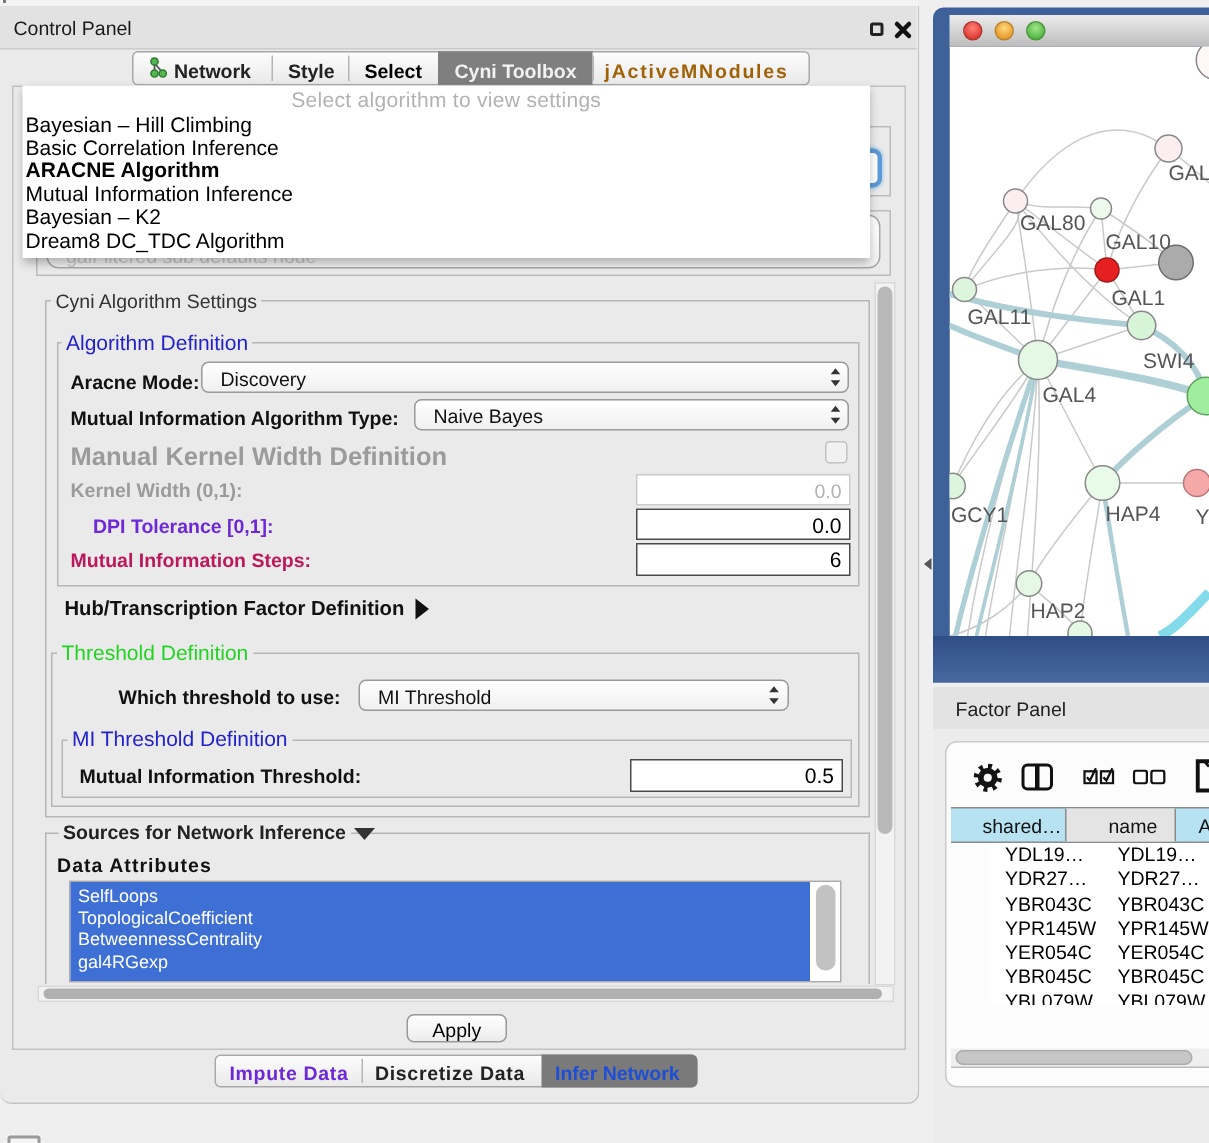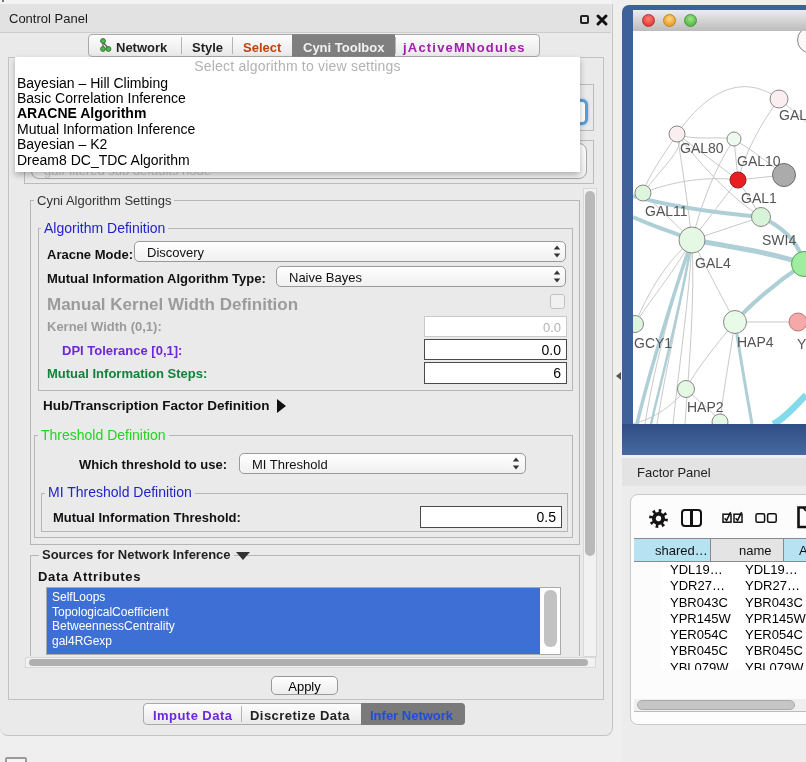--- a/index.html
+++ b/index.html
@@ -31,23 +31,23 @@
 <div class="abs" style="left:395px;top:37px;width:1px;height:17px;background:#b5b5b5;"></div>
 
 <svg class="abs" style="left:99px;top:38px;" width="13" height="14" viewBox="0 0 13 14">
   <path d="M4 4 L9 10 M4 4 L4 10" stroke="#555" stroke-width="1.2" fill="none"></path>
   <circle cx="4" cy="3" r="2.4" fill="#55b455" stroke="#2c7a2c"></circle>
   <circle cx="4" cy="11" r="2.4" fill="#55b455" stroke="#2c7a2c"></circle>
   <circle cx="9.5" cy="11" r="2.4" fill="#55b455" stroke="#2c7a2c"></circle>
 </svg>
 <div class="abs b" style="left:116px;top:40px;font-size:13px;color:#222;">Network</div>
 <div class="abs b" style="left:192px;top:40px;font-size:13px;color:#222;">Style</div>
-<div class="abs b" style="left:243px;top:40px;font-size:13px;color:#c2410c;">Select</div>
+<div class="abs b" style="left:243px;top:40px;font-size:13px;color:#000000;">Select</div>
 <div class="abs b" style="left:303px;top:40px;font-size:13px;color:#f2f2f2;">Cyni Toolbox</div>
-<div class="abs b" style="left:403px;top:40px;font-size:13px;letter-spacing:1.2px;color:#a21caf;">jActiveMNodules</div>
+<div class="abs b" style="left:403px;top:40px;font-size:13px;letter-spacing:1.2px;color:#a16207;">jActiveMNodules</div>
 
 <div class="abs" style="left:8px;top:57px;width:596px;height:643px;border:1px solid #c2c2c2;box-sizing:border-box;"></div>
 
 <div class="abs" style="left:24px;top:84px;width:570px;height:47px;border:1px solid #bbbbbb;box-sizing:border-box;"></div>
 <div class="abs" style="left:556px;top:99px;width:32px;height:26px;border-radius:6px;border:3px solid #5b9ad5;box-shadow:0 0 3px #7fb4e2;box-sizing:border-box;background:#fff;"></div>
 <div class="abs" style="left:24px;top:140px;width:570px;height:44px;border:1px solid #bbbbbb;box-sizing:border-box;"></div>
 <div class="abs" style="left:31px;top:143px;width:556px;height:36px;border:1px solid #a8a8a8;border-radius:8px;background:linear-gradient(#ffffff,#f1f1f1);box-sizing:border-box;"></div>
 <div class="abs" style="left:44px;top:163px;font-size:13px;color:#c8c8c8;">galFiltered sub defaults node</div>
 
 <div class="abs" style="left:583px;top:188px;width:14px;height:469px;background:#f2f2f2;border:1px solid #d8d8d8;box-sizing:border-box;"></div>
@@ -82,21 +82,21 @@
 <div class="abs" style="left:550px;top:294px;width:13px;height:13px;border:1px solid #c2c2c2;border-radius:3px;background:#f1f1f1;"></div>
 
 <div class="abs b" style="left:47px;top:319px;font-size:13px;color:#9b9b9b;">Kernel Width (0,1):</div>
 <div class="abs" style="left:424px;top:316px;width:143px;height:21px;border:1px solid #c9c9c9;background:#fff;box-sizing:border-box;"></div>
 <div class="abs" style="left:424px;top:320px;width:137px;font-size:13px;color:#b2b2b2;text-align:right;">0.0</div>
 
 <div class="abs b" style="left:47px;top:343px;font-size:13px;color:#6d28d9;margin-left:15px;">DPI Tolerance [0,1]:</div>
 <div class="abs" style="left:424px;top:339px;width:143px;height:21px;border:1.5px solid #4a4a4a;background:#fff;box-sizing:border-box;"></div>
 <div class="abs" style="left:424px;top:342px;width:137px;font-size:14px;color:#000;text-align:right;">0.0</div>
 
-<div class="abs b" style="left:47px;top:366px;font-size:13px;color:#15803d;text-align:right;">Mutual Information Steps:</div>
+<div class="abs b" style="left:47px;top:366px;font-size:13px;color:#be185d;text-align:right;">Mutual Information Steps:</div>
 <div class="abs" style="left:424px;top:362px;width:143px;height:22px;border:1.5px solid #4a4a4a;background:#fff;box-sizing:border-box;"></div>
 <div class="abs" style="left:424px;top:365px;width:137px;font-size:14px;color:#000;text-align:right;">6</div>
 
 <div class="abs b" style="left:43px;top:398px;font-size:13.5px;color:#111;">Hub/Transcription Factor Definition</div>
 <div class="abs" style="left:277px;top:399px;width:0;height:0;border-left:9px solid #111;border-top:7px solid transparent;border-bottom:7px solid transparent;"></div>
 
 <div class="abs" style="left:34px;top:435px;width:539px;height:103px;border:1px solid #b6b6b6;box-sizing:border-box;"></div>
 <div class="abs" style="left:38px;top:427px;font-size:14px;color:#21d421;background:#eaeaea;padding:0 3px;">Threshold Definition</div>
 
 <div class="abs b" style="left:79px;top:457px;font-size:13px;color:#111;">Which threshold to use:</div>

